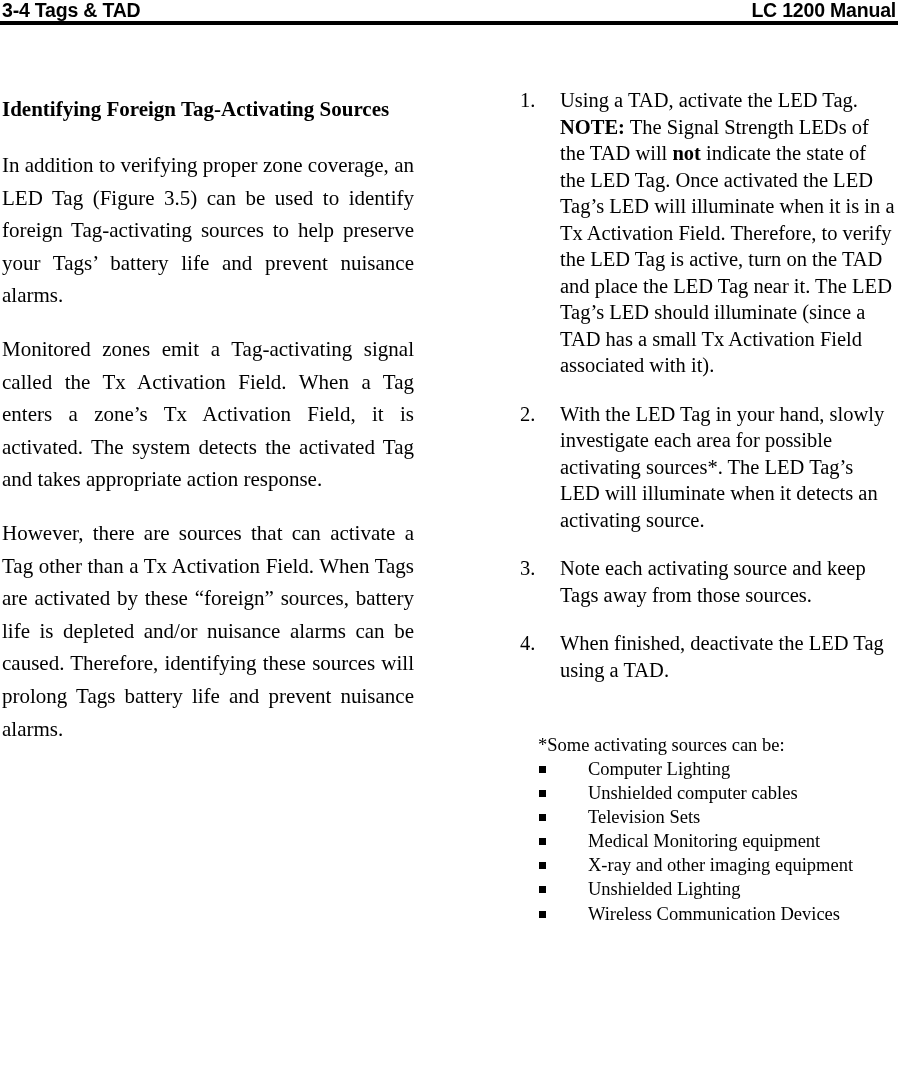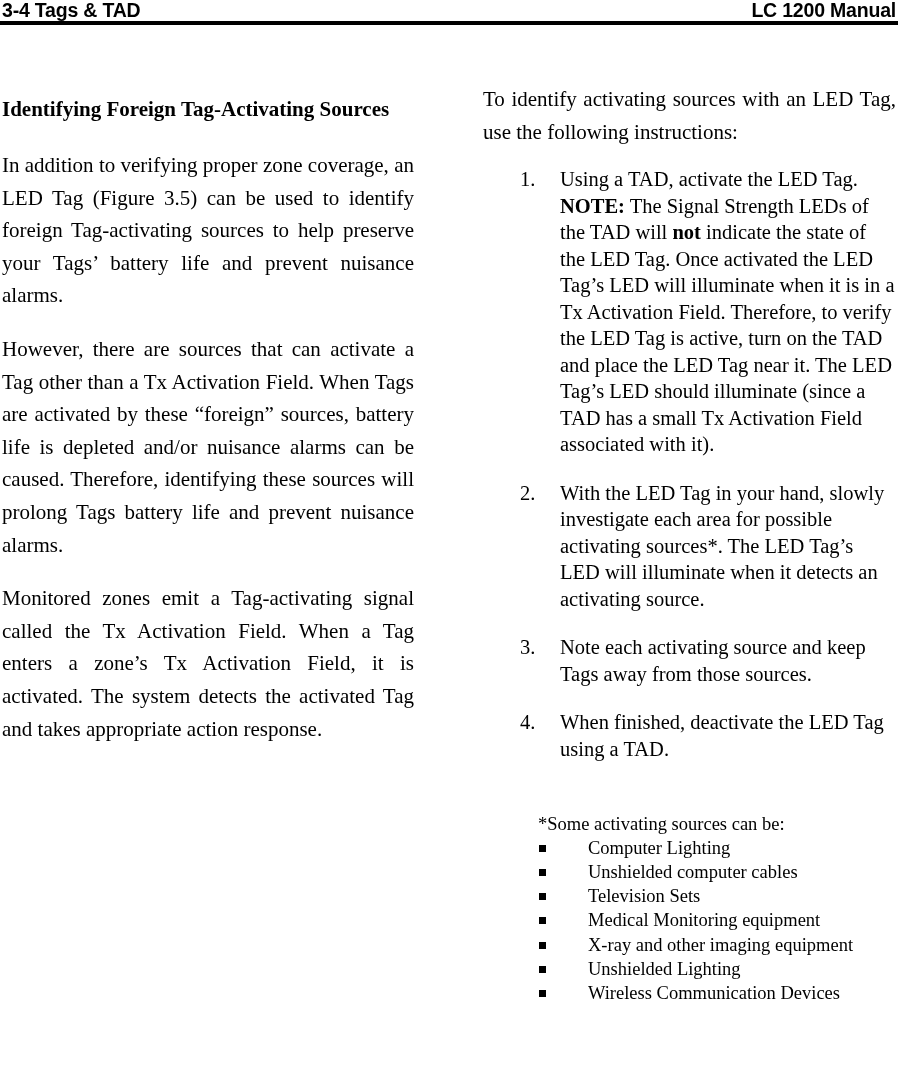--- a/index.html
+++ b/index.html
@@ -162,27 +162,26 @@
     <div class="hdr-right">LC 1200 Manual</div>
   </div>
   <div class="header-rule"></div>
 
   <div class="columns">
 
     <div class="col-left">
       <h2 class="section-heading">Identifying Foreign Tag-Activating Sources</h2>
       <div id="left-paragraphs">
           <p class="body-par first-after-heading">In addition to verifying proper zone coverage, an LED Tag (Figure 3.5) can be used to identify foreign Tag-activating sources to help preserve your Tags’ battery life and prevent nuisance alarms.</p>
+          <p class="body-par">Monitored zones emit a Tag-activating signal called the Tx Activation Field. When a Tag enters a zone’s Tx Activation Field, it is activated. The system detects the activated Tag and takes appropriate action response.</p>
           <p class="body-par">However, there are sources that can activate a Tag other than a Tx Activation Field. When Tags are activated by these “foreign” sources, battery life is depleted and/or nuisance alarms can be caused.  Therefore, identifying these sources will prolong Tags battery life and prevent nuisance alarms.</p>
-          <p class="body-par">Monitored zones emit a Tag-activating signal called the Tx Activation Field. When a Tag enters a zone’s Tx Activation Field, it is activated. The system detects the activated Tag and takes appropriate action response.</p>
         </div>
     </div>
 
     <div class="col-right">
-      <p class="intro-par">To identify activating sources with an LED Tag, use the following instructions:</p>
 
       <ol class="numbered-list" id="steps-list">
           <li><span class="num">1.</span><span><span>Using a TAD, activate the LED Tag. </span><b>NOTE:</b><span> The Signal Strength LEDs of the TAD will </span><b>not</b><span> indicate the state of the LED Tag. Once activated the LED Tag’s LED will illuminate when it is in a Tx Activation Field. Therefore, to verify the LED Tag is active, turn on the TAD and place the LED Tag near it. The LED Tag’s LED should illuminate (since a TAD has a small Tx Activation Field associated with it).</span></span></li>
           <li><span class="num">2.</span><span><span>With the LED Tag in your hand, slowly investigate each area for possible activating sources*. The LED Tag’s LED will illuminate when it detects an activating source.</span></span></li>
           <li><span class="num">3.</span><span><span>Note each activating source and keep Tags away from those sources.</span></span></li>
           <li><span class="num">4.</span><span><span>When finished, deactivate the LED Tag using a TAD.</span></span></li>
         </ol>
 
       <div class="footnote">
         <p class="footnote-lead">*Some activating sources can be:</p>

